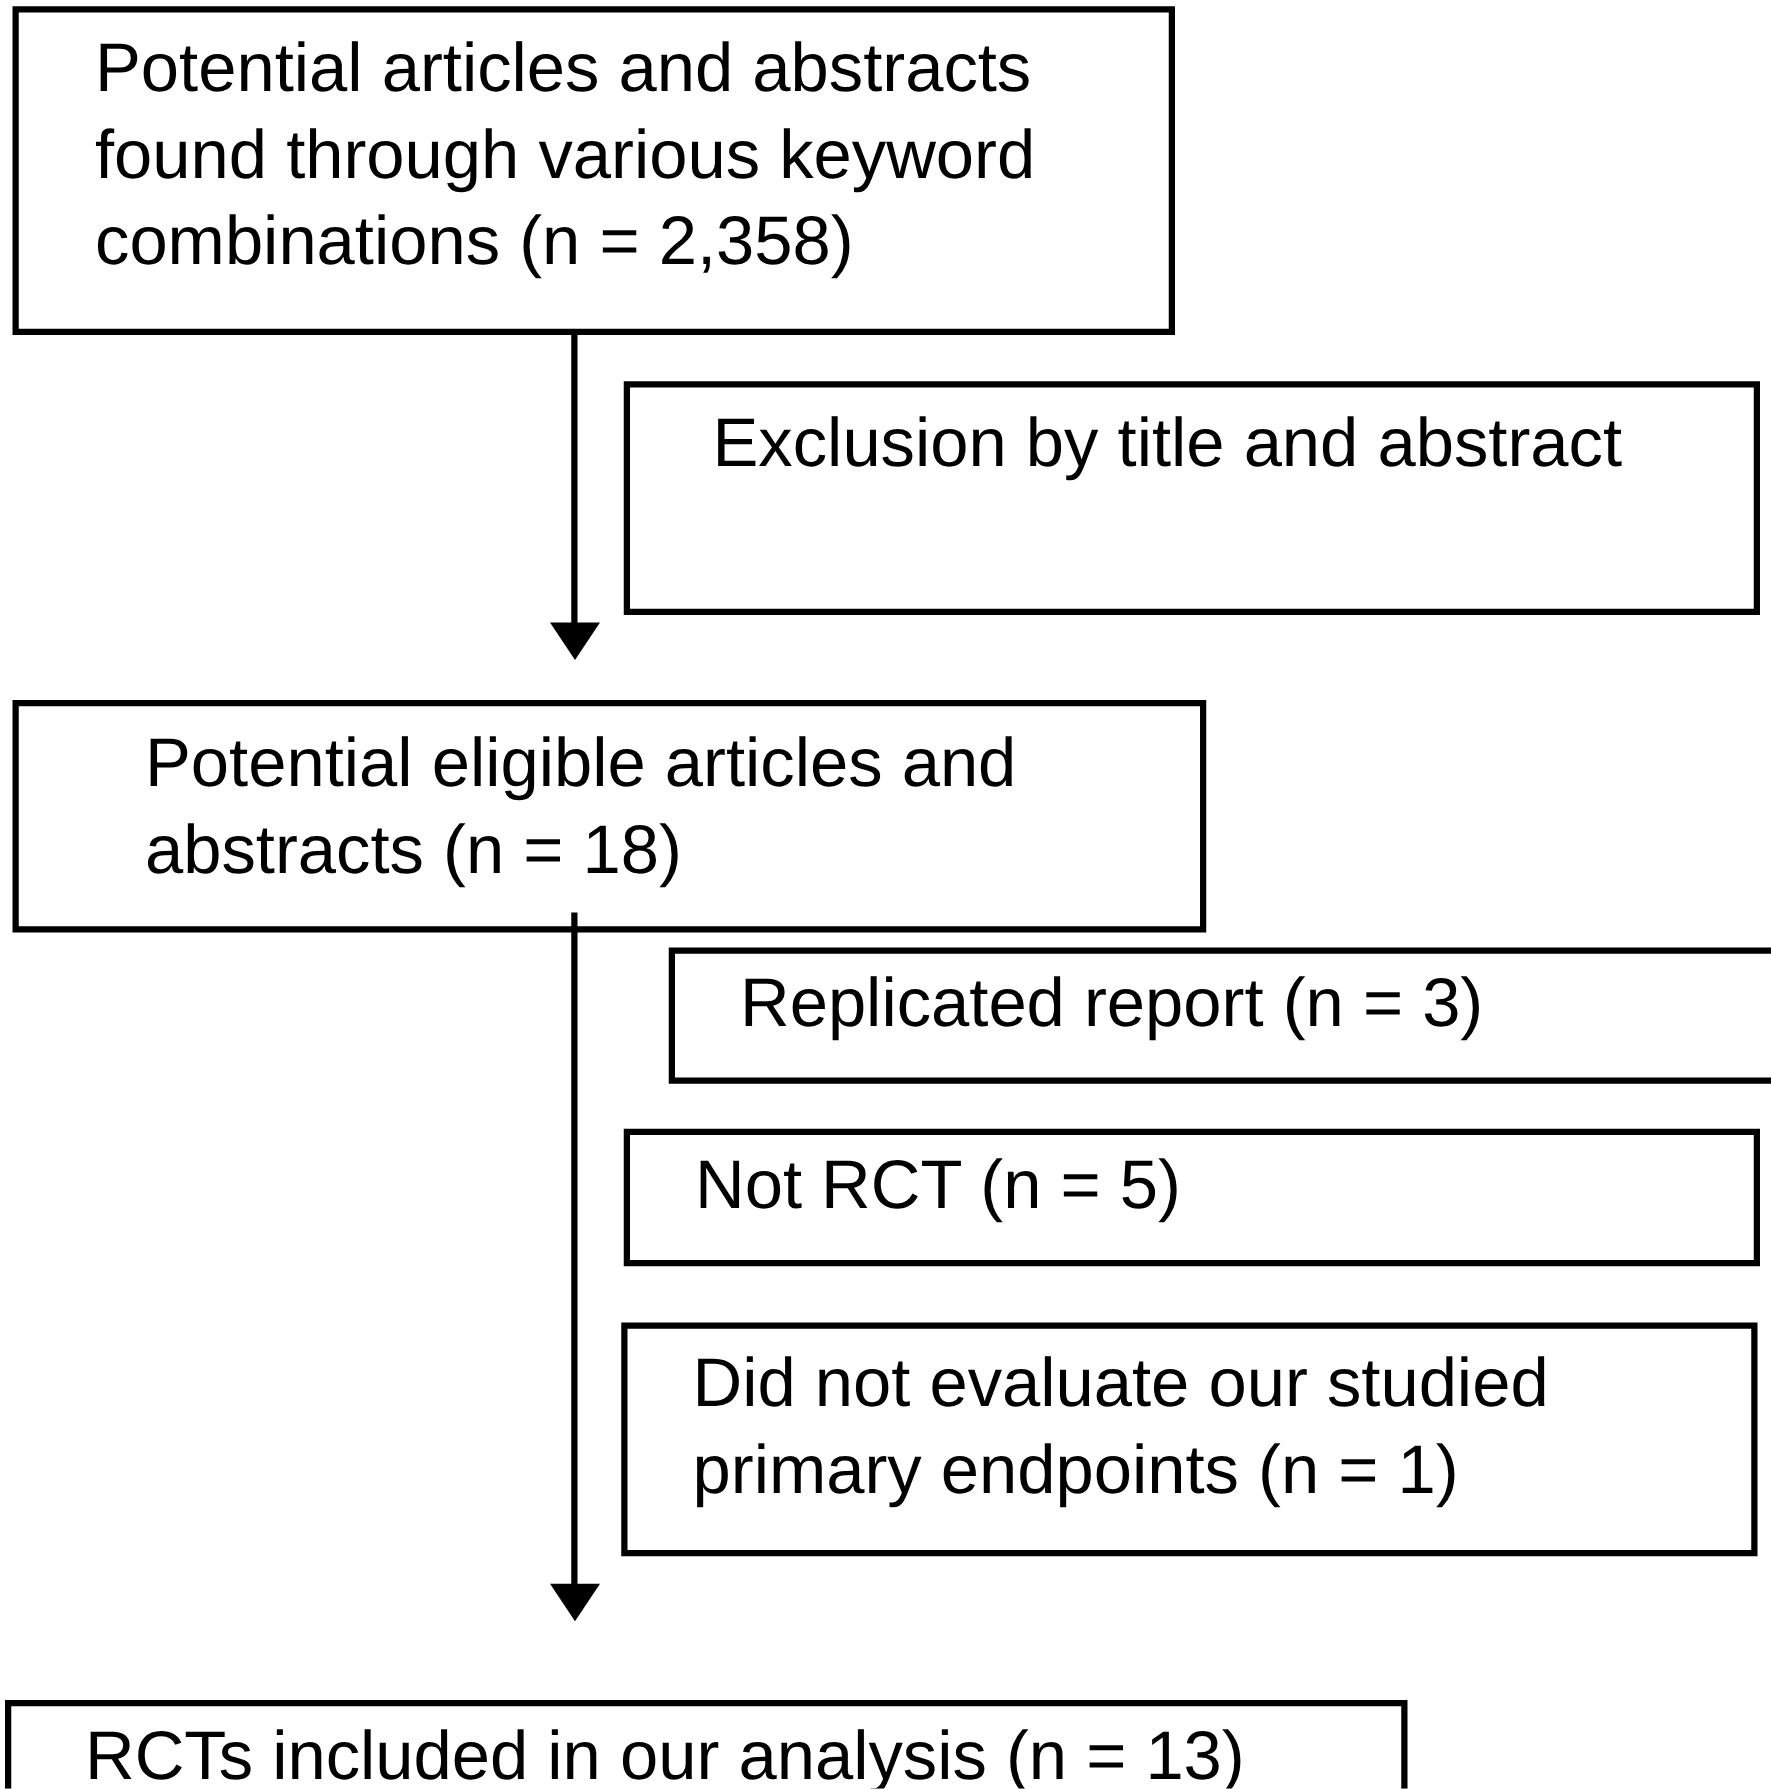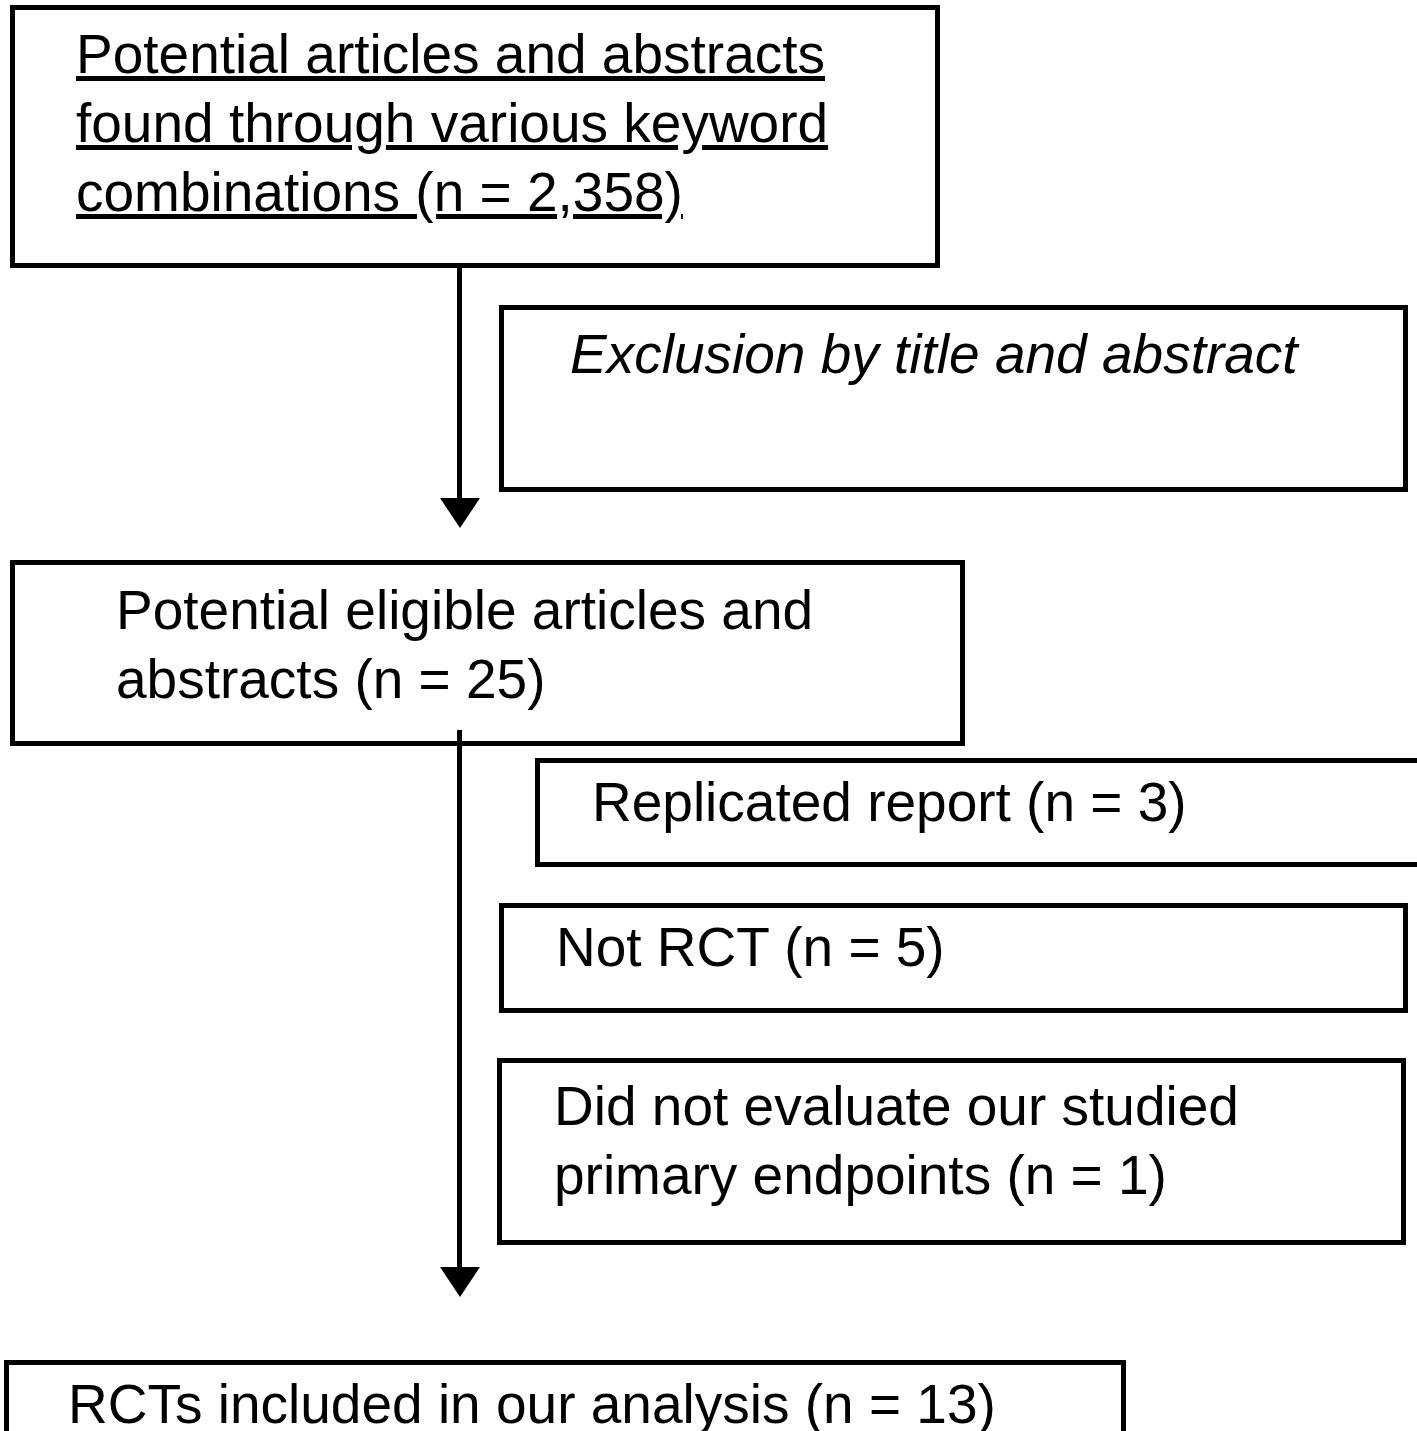--- a/index.html
+++ b/index.html
@@ -40,36 +40,36 @@
     border-left: 20px solid transparent;
     border-right: 20px solid transparent;
     border-top: 30px solid #000000;
   }
 </style>
 </head>
 <body>
 
 <div class="canvas">
 
-  <div class="box" style="left:10px; top:5px; width:930px; height:263px; padding:10px 20px 0 61px;text-decoration:underline;">
+  <div class="box" style="left:10px; top:5px; width:930px; height:263px; padding:10px 20px 0 61px;">
     <span class="line">Potential articles and abstracts</span>
     <span class="line">found through various keyword</span>
     <span class="line">combinations (n = 2,358)</span>
   </div>
 
   <div class="vline" style="left:457px; top:268px; height:235px;"></div>
   <div class="arrowhead" style="left:440px; top:498px;"></div>
 
-  <div class="box" style="left:499px; top:305px; width:909px; height:187px; padding:10px 20px 0 66px;font-style:italic;">
+  <div class="box" style="left:499px; top:305px; width:909px; height:187px; padding:10px 20px 0 66px;">
     <span class="line">Exclusion by title and abstract</span>
   </div>
 
   <div class="box" style="left:10px; top:560px; width:955px; height:186px; padding:11px 20px 0 101px;">
     <span class="line">Potential eligible articles and</span>
-    <span class="line">abstracts (n = 25)</span>
+    <span class="line">abstracts (n = 18)</span>
   </div>
 
   <div class="vline" style="left:457px; top:730px; height:540px;"></div>
   <div class="arrowhead" style="left:440px; top:1267px;"></div>
 
   <div class="box" style="left:499px; top:758px; width:909px; height:109px; padding:5px 20px 0 52px;margin-left:36px;">
     <span class="line">Replicated report (n = 3)</span>
   </div>
 
   <div class="box" style="left:499px; top:903px; width:909px; height:110px; padding:5px 20px 0 52px;">

